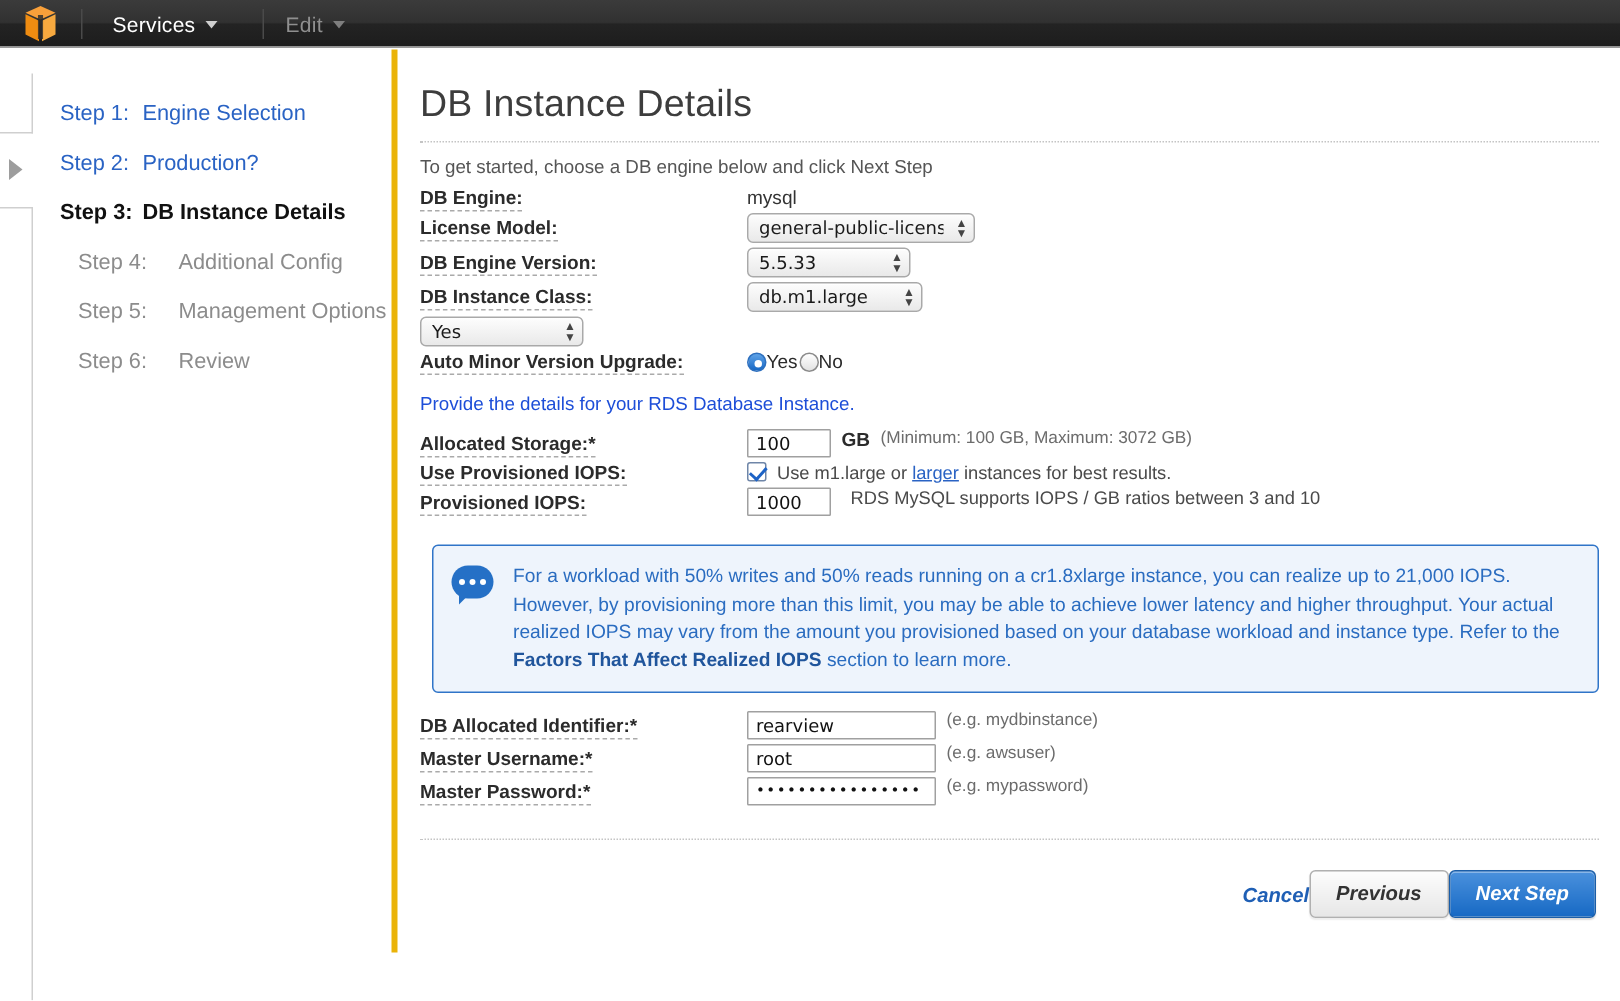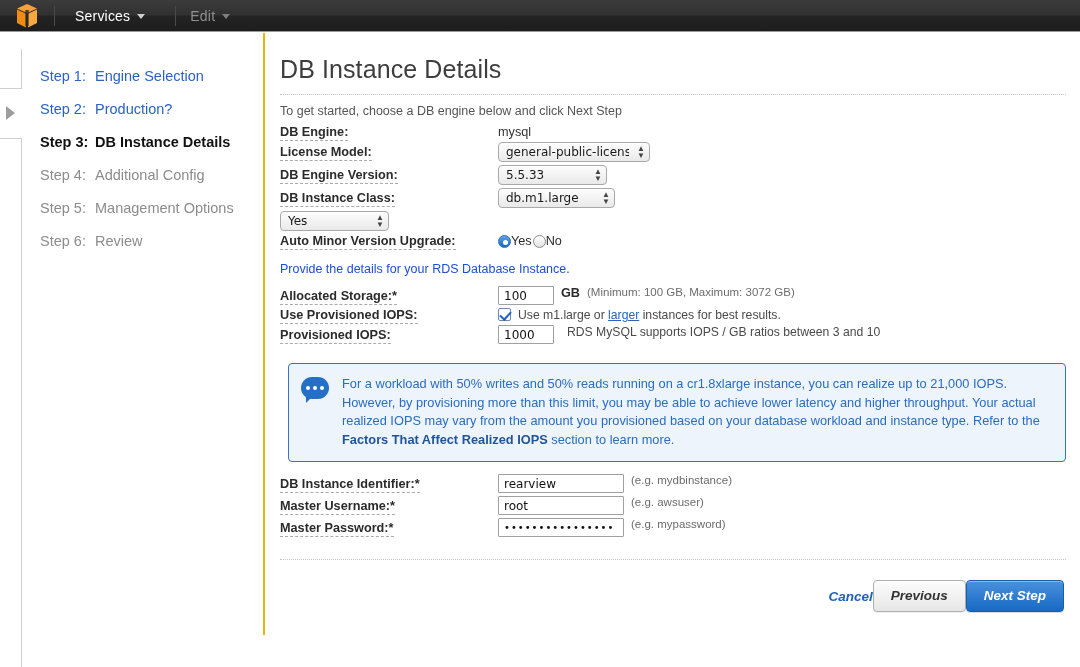--- a/index.html
+++ b/index.html
@@ -39,27 +39,27 @@
   .rail-edge-top { position:absolute; left:21px; top:16px; width:1px; height:40px; background:#cfcfcf; }
   .rail-edge-bot { position:absolute; left:21px; top:105px; width:1px; height:529px; background:#cfcfcf; }
   .rail-arrow {
     position:absolute; left:6px; top:73px;
     width:0;height:0;
     border-top:7px solid transparent; border-bottom:7px solid transparent;
     border-left:9px solid #9d9d9d;
   }
 
   
-  .sidebar { position:absolute; left:22px; top:33px; width:243px; height:602px; background:#fff; border-right:2px solid #eab308; }
+  .sidebar { position:absolute; left:22px; top:33px; width:243px; height:602px; background:#fff; border-right:4px solid #eab308; }
   .steps { padding: 27px 0 0 18px; }
   .step { display:flex; font-size:14.5px; line-height:33px; }
   .step .num { width:55px; flex:0 0 55px; }
   .step.link .num, .step.link .lbl { color:#2a63c4; }
   .step.current .num, .step.current .lbl { color:#111; font-weight:bold; }
-  .step.future .num, .step.future .lbl { color:#8c8c8c; }
+  .step.future .num, .step.future .lbl { color:#8c8c8c;margin-left:12px; }
 
   
   .content { position:absolute; left:266px; top:33px; width:814px; height:634px; background:#fff; }
   .h1 {
     font-size: 25px; color:#3d3d3d; font-weight: normal;
     margin: 0; padding: 22px 0 0 14px; letter-spacing:.1px;
   }
   .rule {
     height:0; margin: 10px 14px 0 14px;
     border-top: 1px dotted #c4c4c4;
@@ -383,21 +383,21 @@
           </span>
         <span class="tail"></span>
       </span>
       <p><span>For a workload with 50% writes and 50% reads running on a cr1.8xlarge instance, you can realize up to 21,000 IOPS. However, by provisioning more than this limit, you may be able to achieve lower latency and higher throughput. Your actual realized IOPS may vary from the amount you provisioned based on your database workload and instance type. Refer to the </span><b>Factors That Affect Realized IOPS</b><span> section to learn more.</span></p>
     </div>
 
     <div class="form" style="margin-top:12px">
 
       <div class="row">
         <div class="lab">
-          <span class="u">DB Instance Identifier:*</span>
+          <span class="u">DB Allocated Identifier:*</span>
         </div>
         <div class="fieldwrap">
           <input class="txt wide" type="text" value="rearview" style="">
           <span class="hint">(e.g. mydbinstance)</span>
         </div>
       </div>
 
       <div class="row tight">
         <div class="lab">
           <span class="u">Master Username:*</span>

